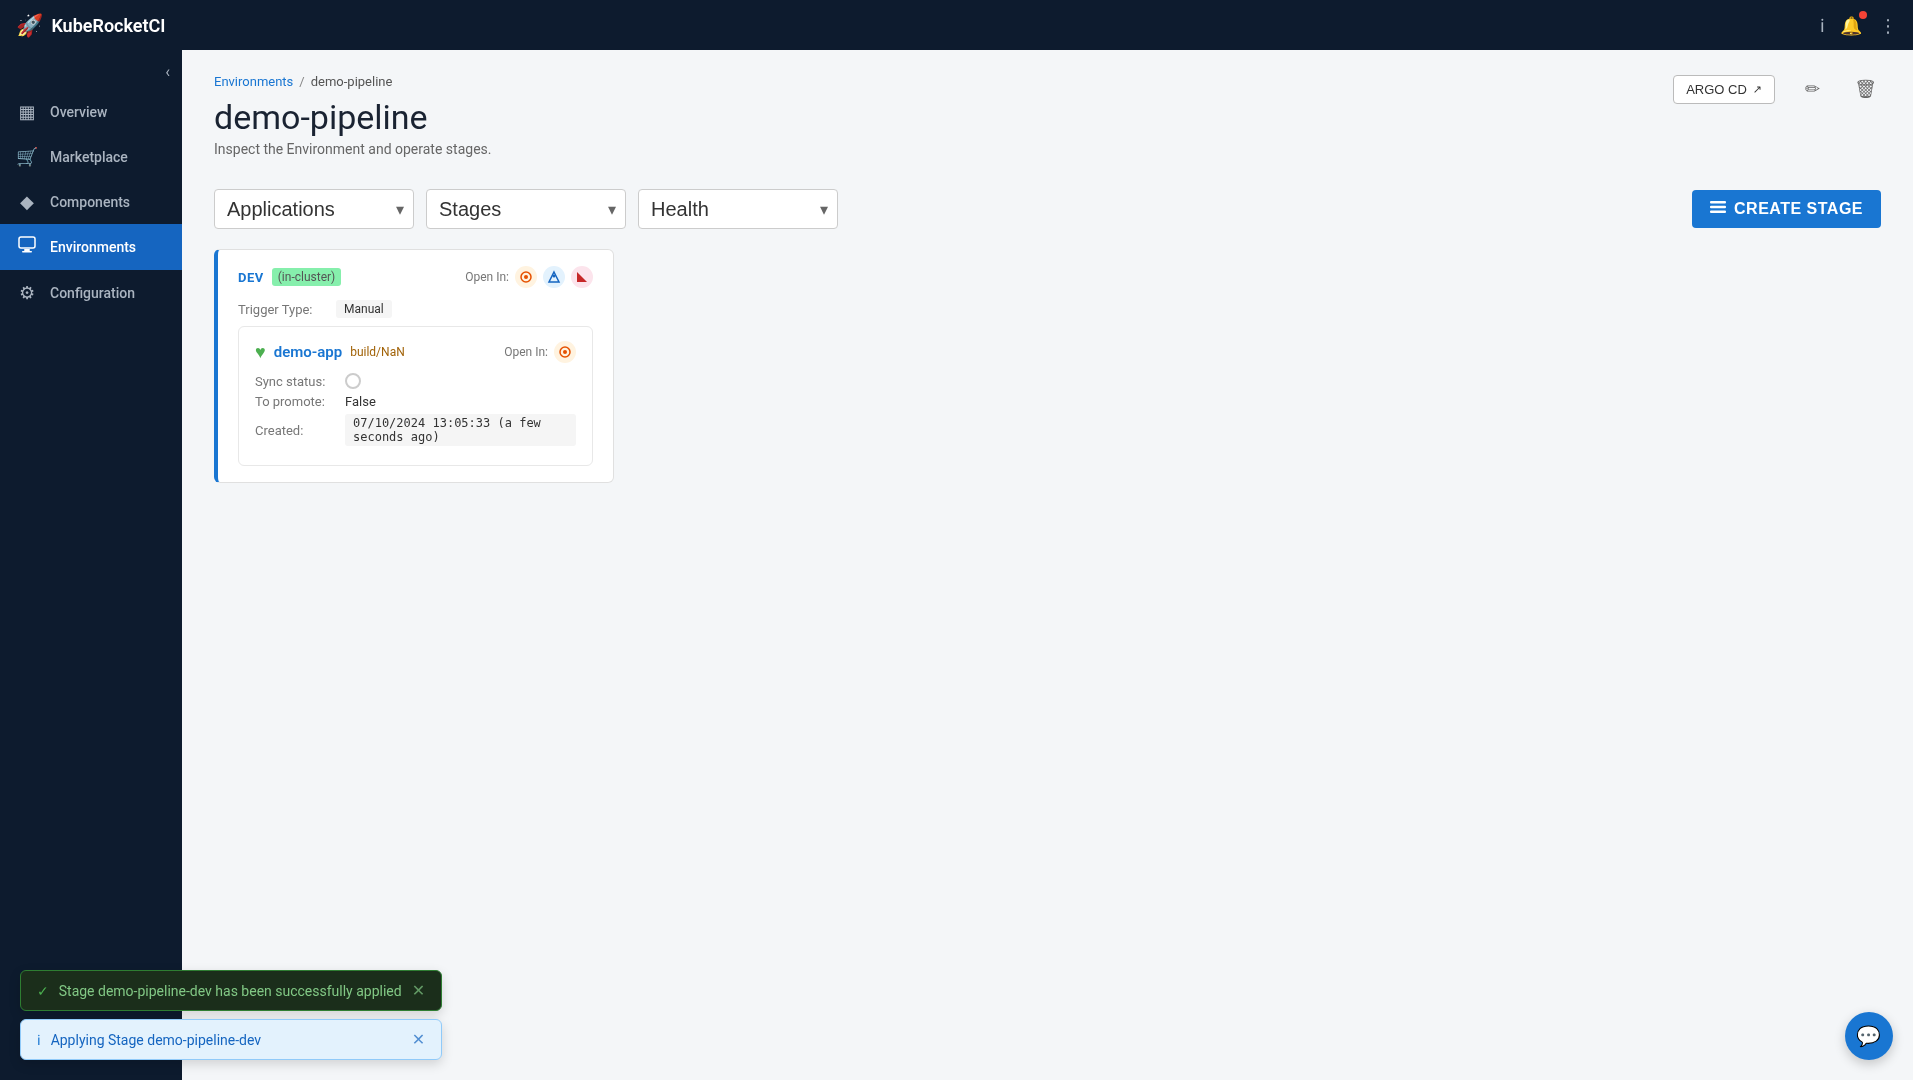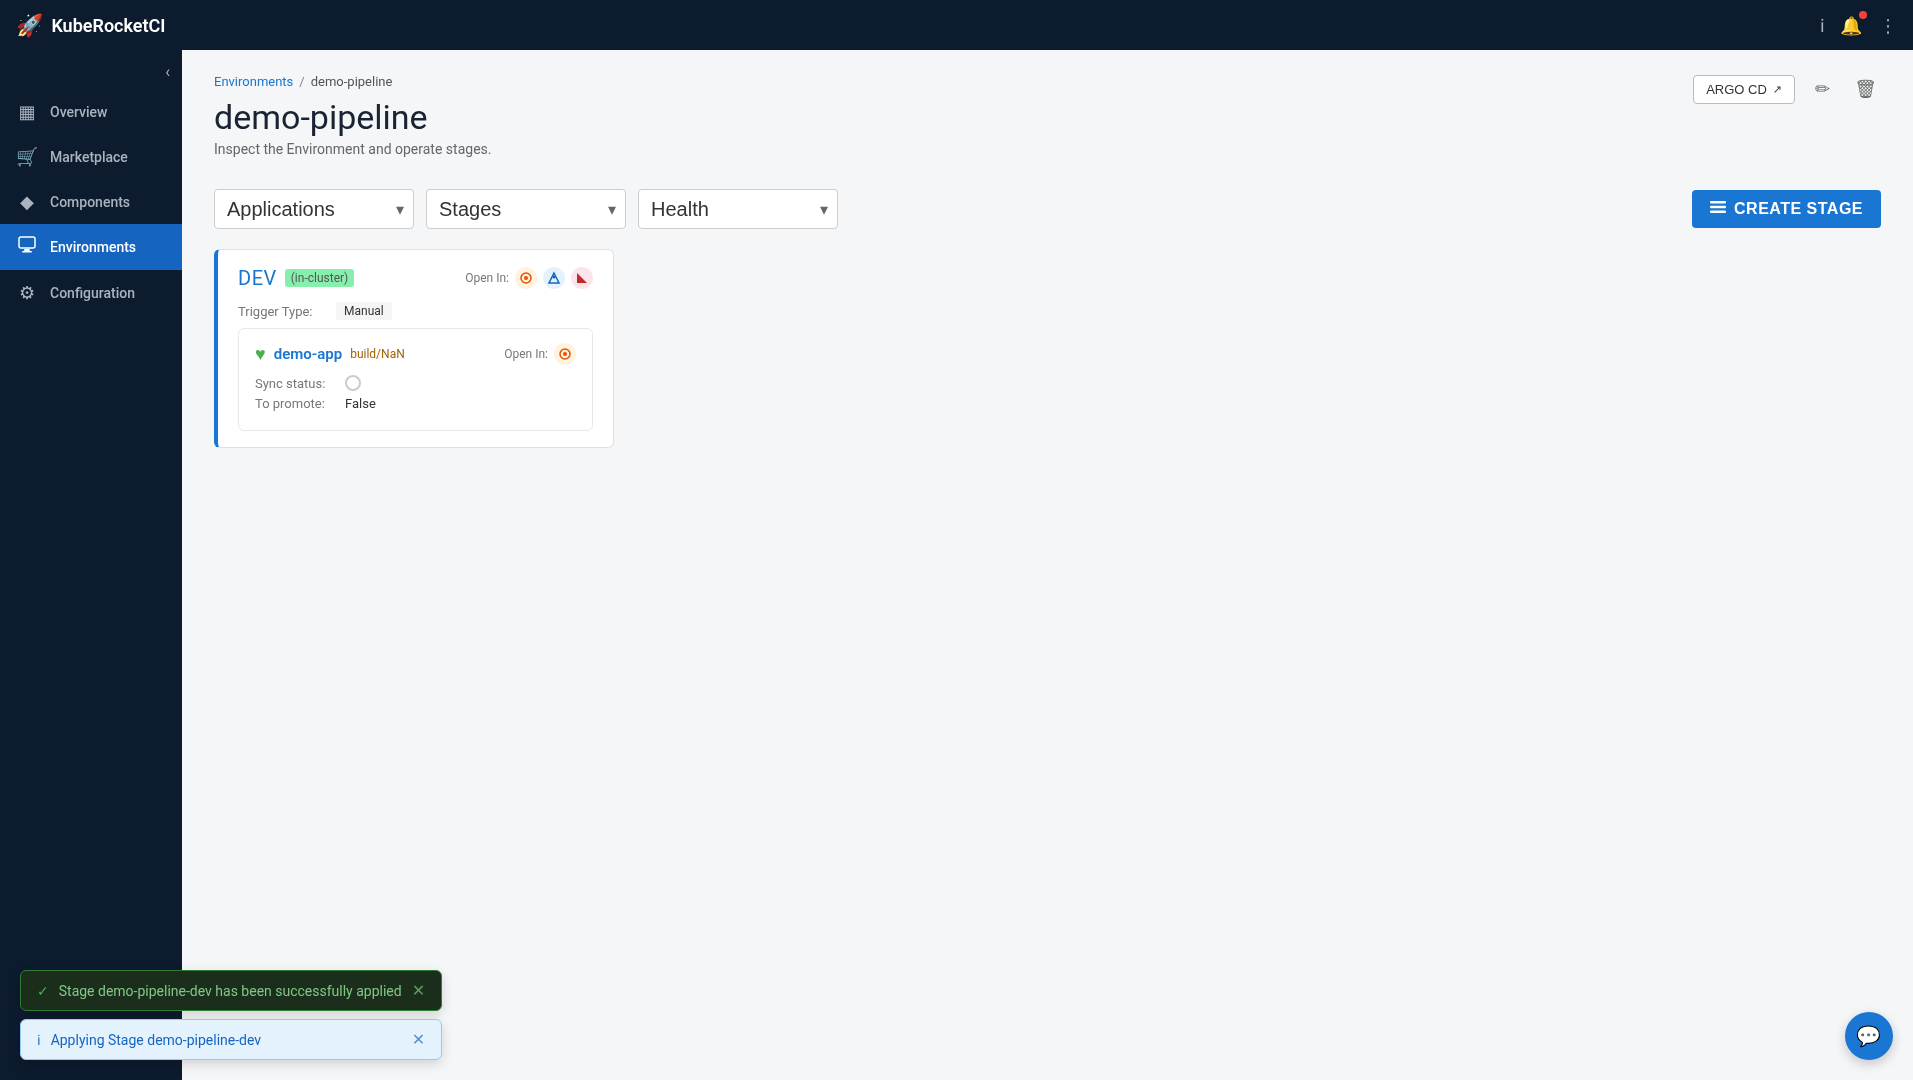--- a/index.html
+++ b/index.html
@@ -128,21 +128,21 @@
       margin-bottom: 4px;
     }
     .page-title {
       font-size: 34px;
       font-weight: 400;
       color: #1a2332;
     }
     .header-actions {
       display: flex;
       align-items: center;
-      gap: 16px;
+      gap: 26px;
     }
     .argo-cd-btn {
       border: 1px solid #bbb;
       background: white;
       padding: 6px 12px;
       border-radius: 4px;
       font-size: 13px;
       cursor: pointer;
       display: flex;
       align-items: center;
@@ -222,22 +222,22 @@
       max-width: 400px;
       margin-bottom: 16px;
     }
     .stage-card-header {
       display: flex;
       align-items: center;
       gap: 8px;
       margin-bottom: 12px;
     }
     .stage-name {
-      font-size: 20px;
-      font-weight: 400;
+      font-size: 13px;
+      font-weight: 700;
       color: #1976d2;
       letter-spacing: 0.5px;
     }
     .stage-cluster-badge {
       font-size: 12px;
       color: #555;
       background: #86efac;
       border-radius: 3px;
       padding: 2px 6px;
     }
@@ -583,20 +583,24 @@
         </div>
 
         <div class="app-field">
           <span class="app-field-label">Sync status:</span>
           <span class="sync-circle"></span>
         </div>
         <div class="app-field">
           <span class="app-field-label">To promote:</span>
           <span class="app-field-value">False</span>
         </div>
+        <div class="app-field">
+          <span class="app-field-label">Created:</span>
+          <span class="stage-field-value">07/10/2024 13:05:33 (a few seconds ago)</span>
+        </div>
 
       </div>
     </div>
 
   </main>
 </div>
 
 <div class="toast-container">
   <div class="toast toast-success">
     <span class="toast-icon">✓</span>

